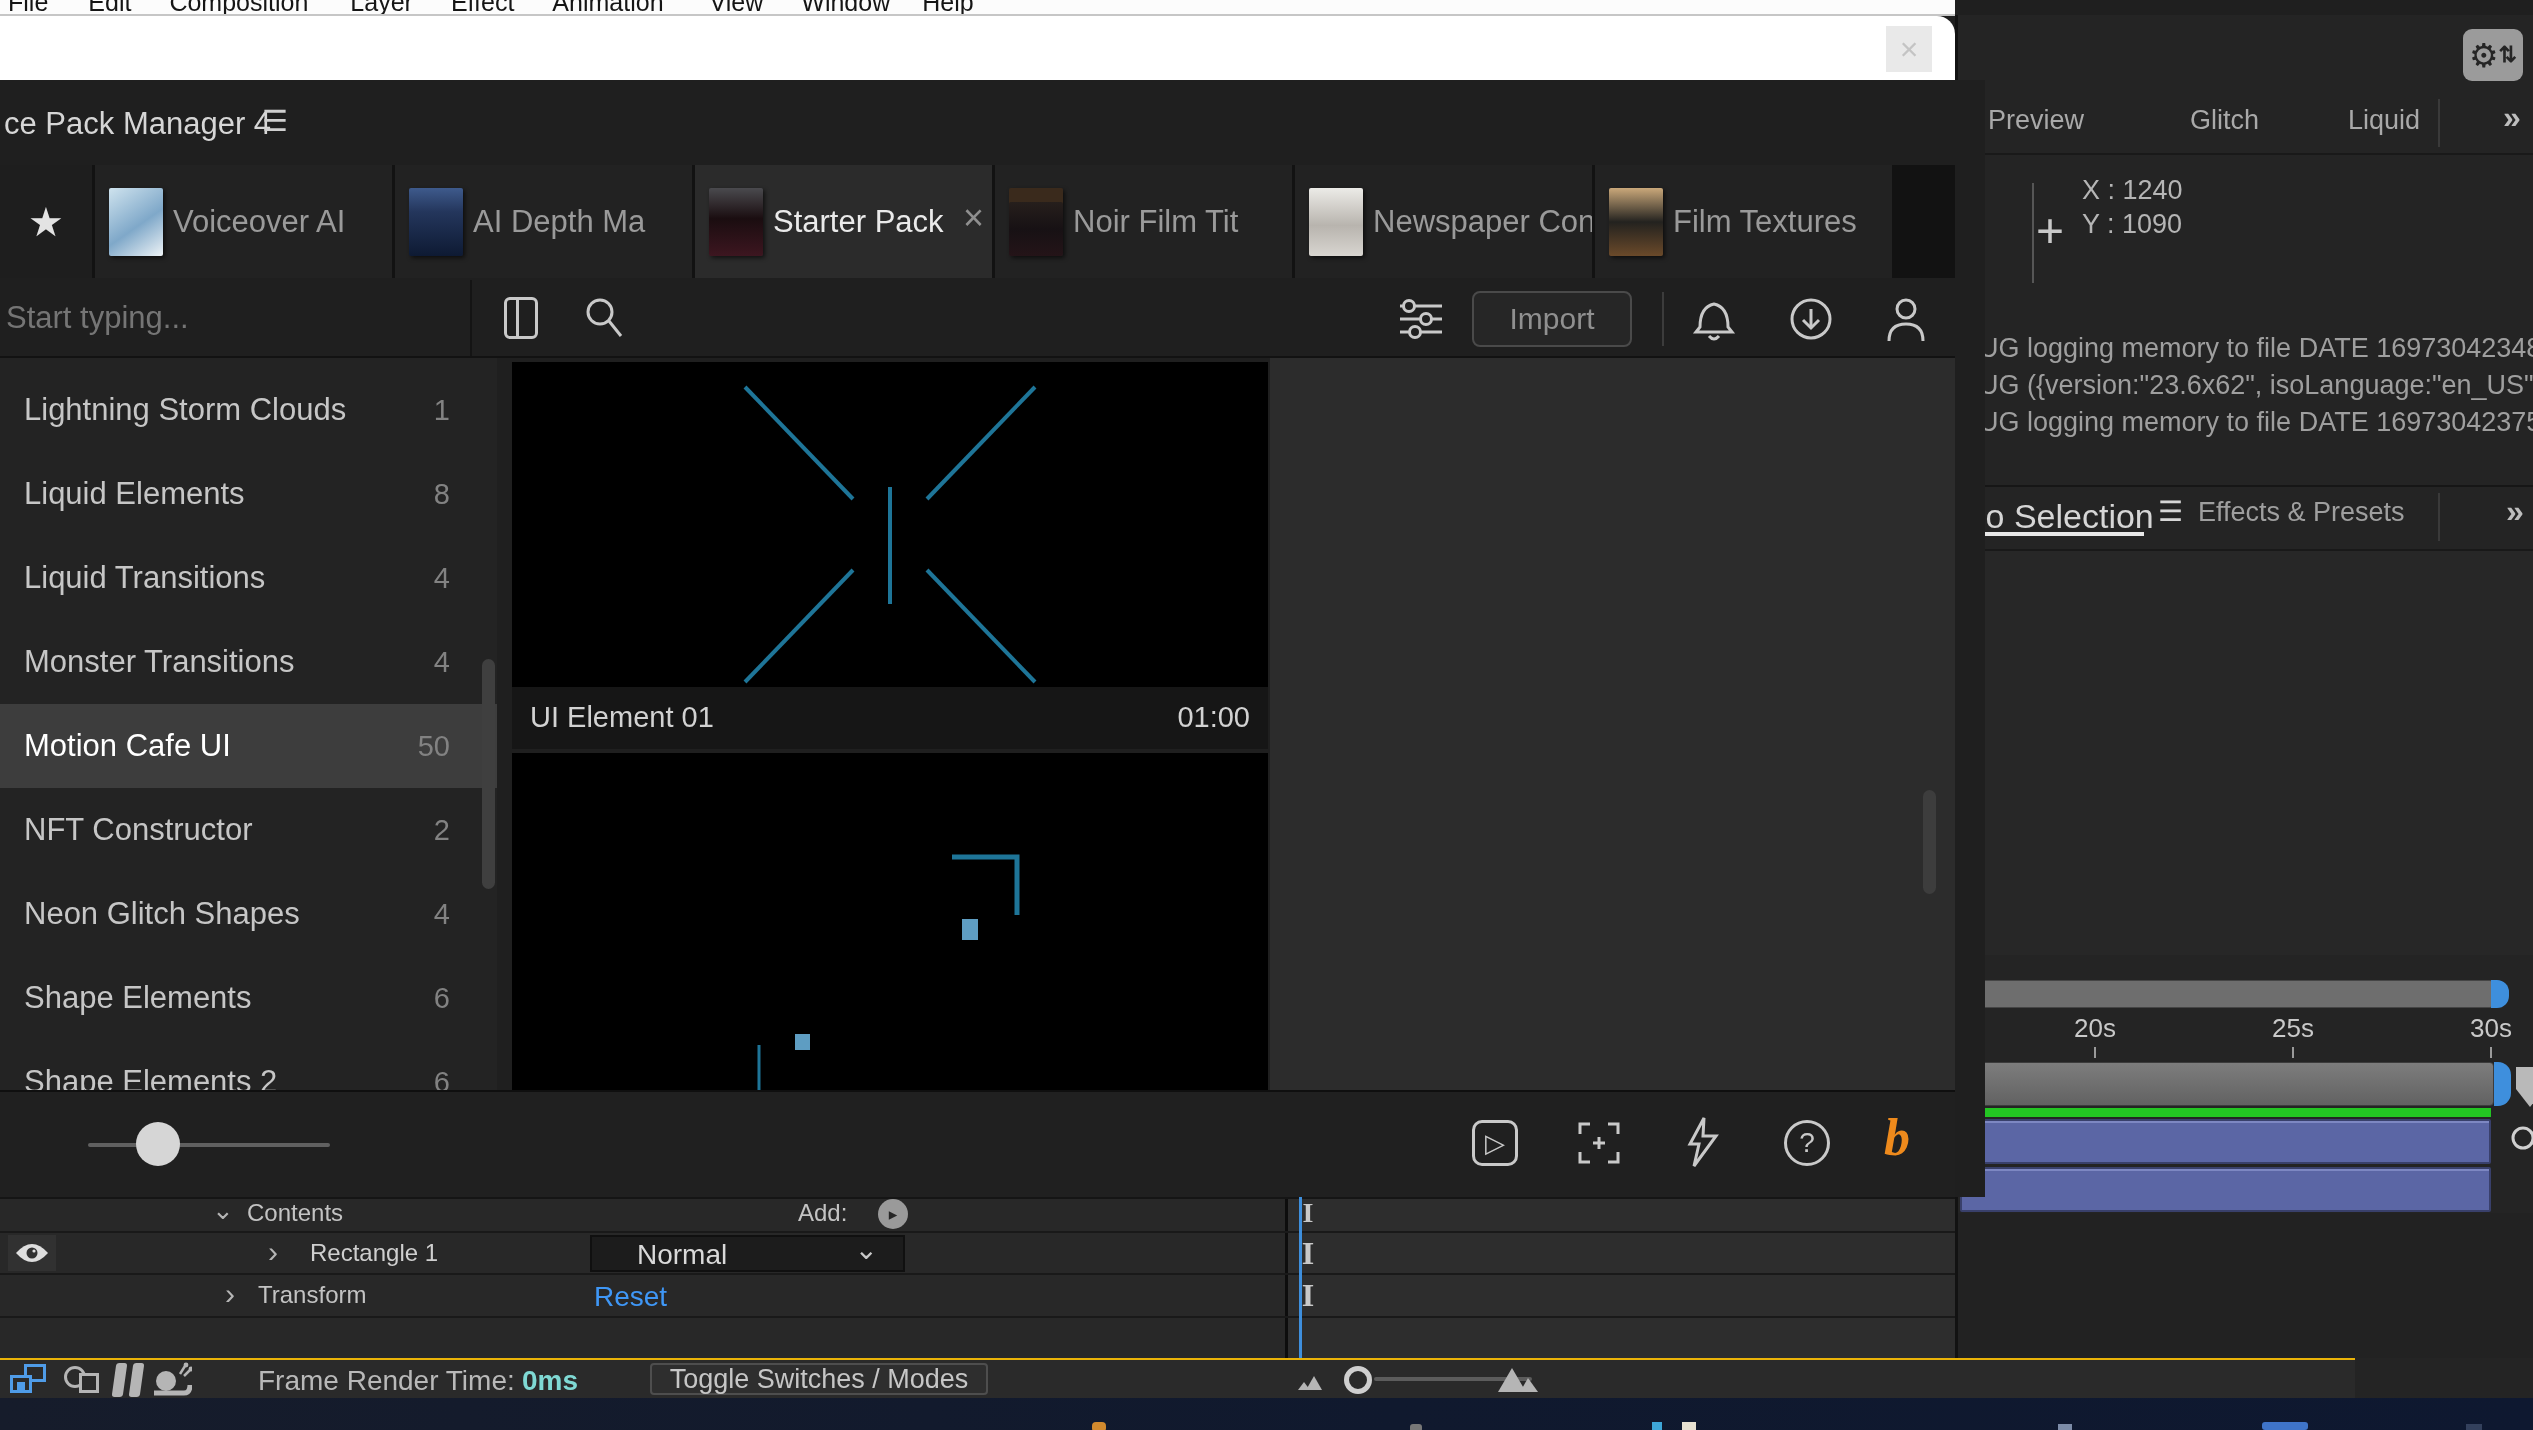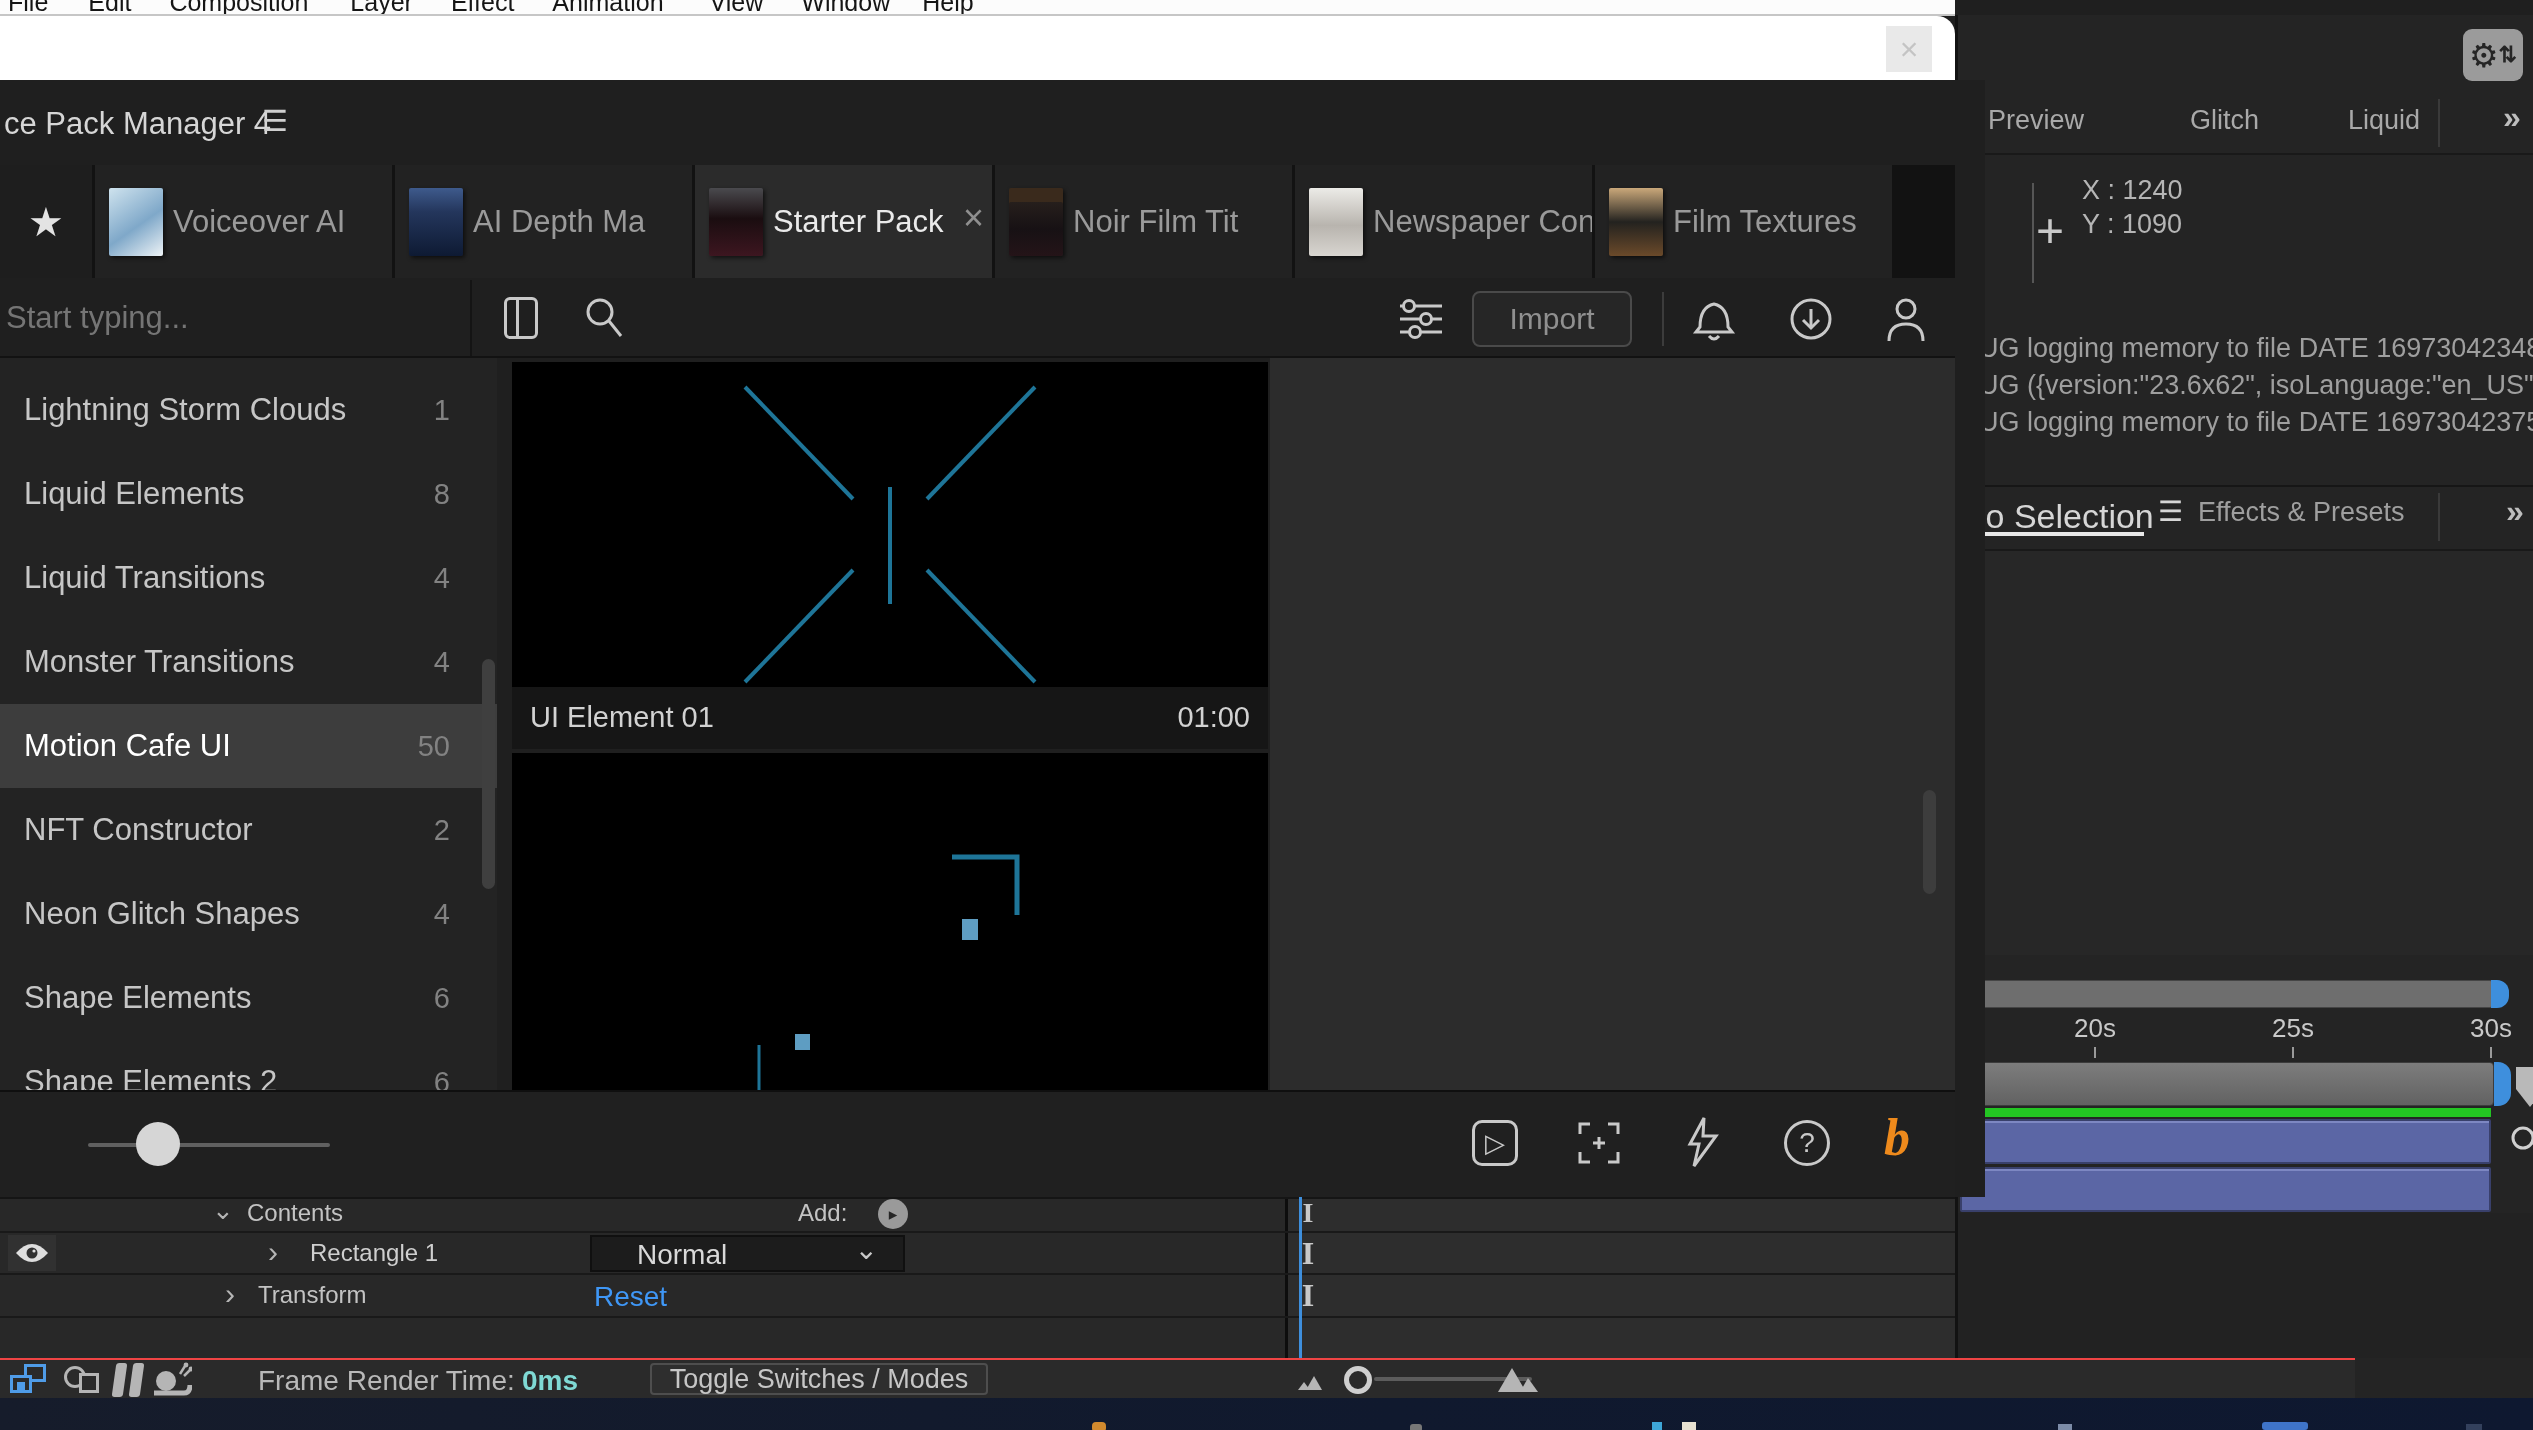--- a/index.html
+++ b/index.html
@@ -14,21 +14,21 @@
   .hline{background:#191919;height:2px;}
   .tick-label{color:#c9c9c9;font-size:26px;width:70px;text-align:center;}
   .tickmark{width:2px;height:11px;background:#9a9a9a;}
   .layerbar{background:#5b66a5;border:2px solid #39406b;border-radius:2px;box-shadow:inset 0 2px 0 #7d87c2;}
   .bluecap{background:#3e8fdd;}
   
   .proptext{color:#c3c3c3;font-size:24px;}
   .chev{color:#b5b5b5;font-size:26px;}
   .ibeam{font-family:"Liberation Serif",serif;font-weight:bold;color:#c9c9c9;font-size:32px;width:24px;text-align:center;}
   
-  .statusbar{left:0;top:1358px;width:2355px;height:40px;background:#2a2a2a;border-top:2px solid #ef4444;}
+  .statusbar{left:0;top:1358px;width:2355px;height:40px;background:#2a2a2a;border-top:2px solid #eab308;}
   
   .menu-item{color:#151515;font-size:25px;}
   .win-title{color:#d6d6d6;font-size:31px;}
   .tab{background:#222222;height:113px;display:flex;align-items:center;position:relative;flex:0 0 297px;overflow:hidden;}
   .tab.active{background:#2b2b2b;}
   .tab-label{font-size:31px;color:#9a9a9a;white-space:nowrap;}
   .tab.active .tab-label{color:#eaeaea;text-align:center;}
   .thumb{width:54px;height:68px;margin:0 10px 0 14px;border-radius:2px;box-shadow:2px 2px 4px rgba(0,0,0,.6);flex:0 0 54px;}
   .sb-item{position:absolute;left:0;width:497px;height:84px;}
   .sb-name{position:absolute;left:24px;top:24px;font-size:31px;color:#c6c6c6;white-space:nowrap;width:380px;overflow:hidden;}

